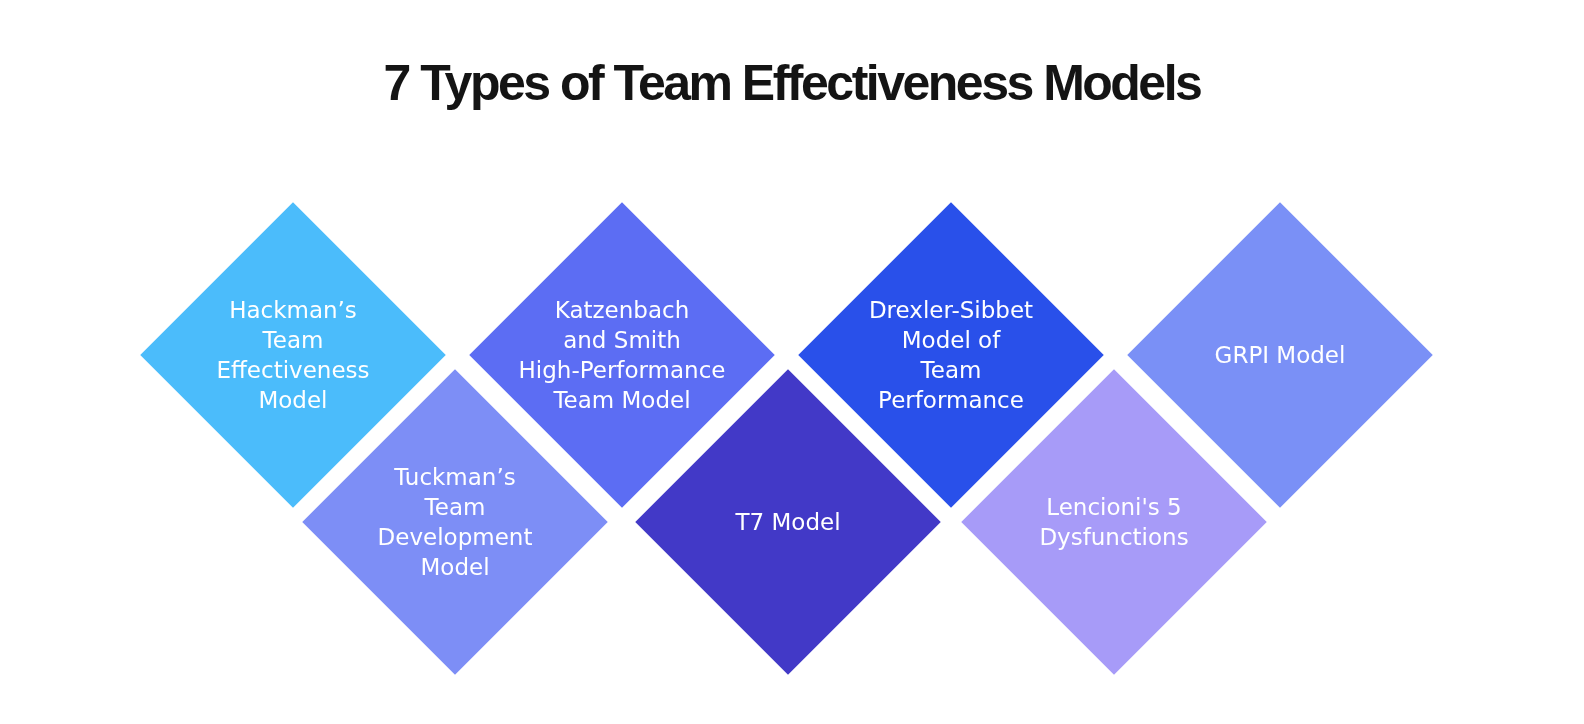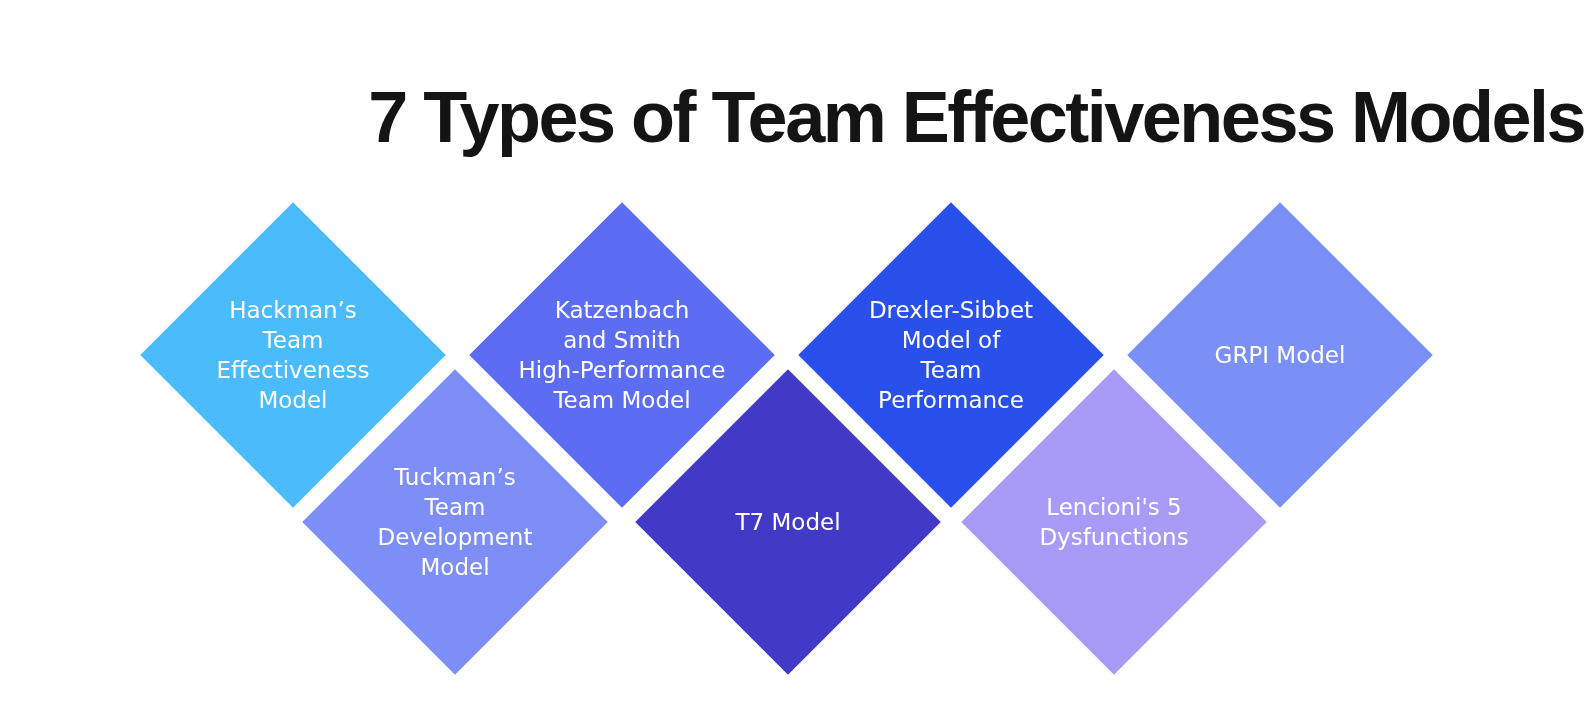--- a/index.html
+++ b/index.html
@@ -10,27 +10,27 @@
   .canvas {
     position: relative;
     width: 1584px;
     height: 724px;
     background: #ffffff;
     overflow: hidden;
     font-family: "DejaVu Sans", sans-serif;
   }
   .title {
     position: absolute;
-    top: 30px;
+    top: 22px;
     left: 0;
     width: 100%;
-    text-align: right;
+    text-align: center;
     font-family: "Liberation Sans", sans-serif;
     font-weight: 700;
-    font-size: 72px;
+    font-size: 50px;
     letter-spacing: -2.5px;
     color: #141414;
     line-height: 1.1;
   }
   .diamond {
     position: absolute;
     width: 216px;
     height: 216px;
     transform: rotate(45deg);
   }

